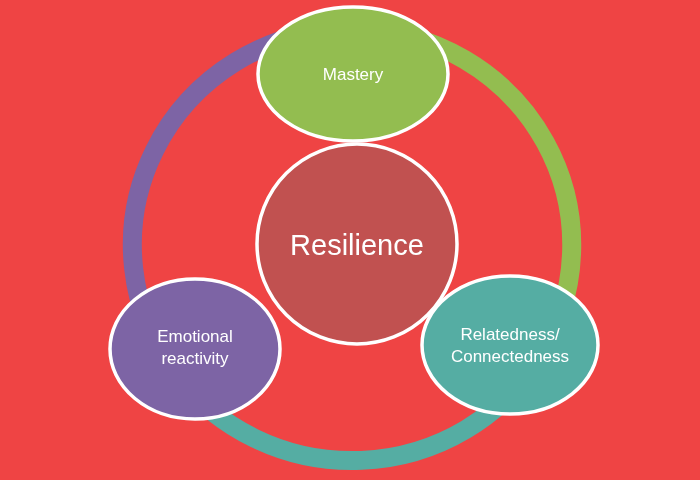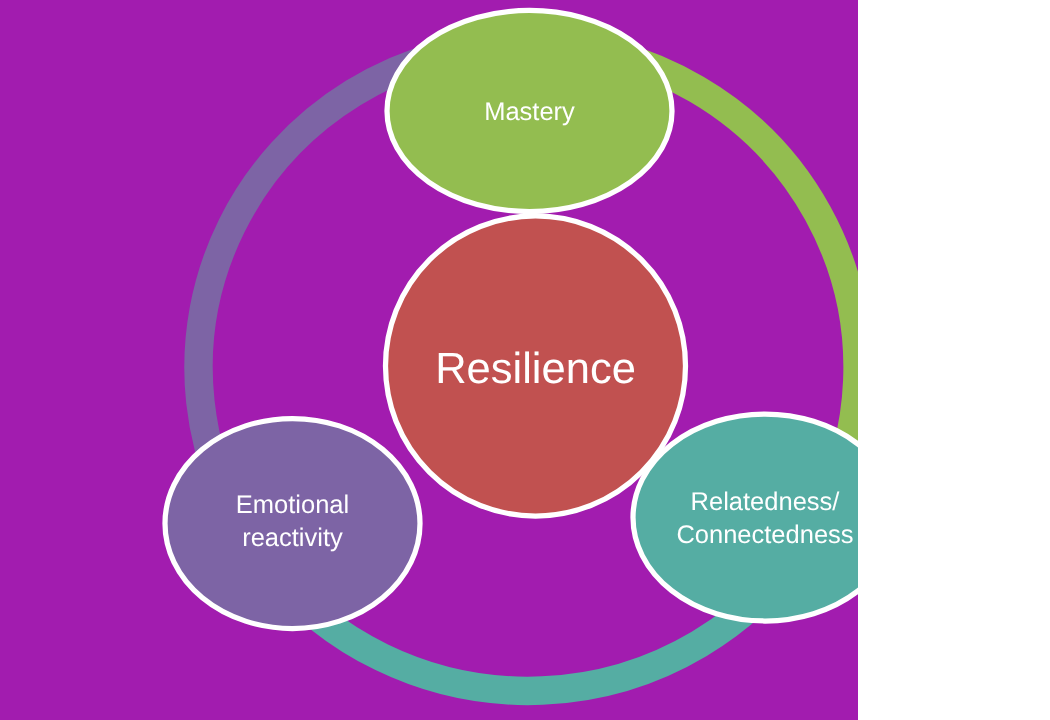--- a/index.html
+++ b/index.html
@@ -2,23 +2,23 @@
 <html><head>
 <meta charset="utf-8">
 <style>
   html, body {
     margin: 0;
     padding: 0;
     background: #ffffff;
   }
   .stage {
     position: relative;
-    width: 572px;
+    width: 700px;
     height: 480px;
-    background: #a21caf;
+    background: #ef4444;
     overflow: hidden;
   }
   svg.diagram {
     display: block;
     width: 700px;
     height: 480px;
   }
   .arc {
     fill: none;
     stroke-width: 19;

